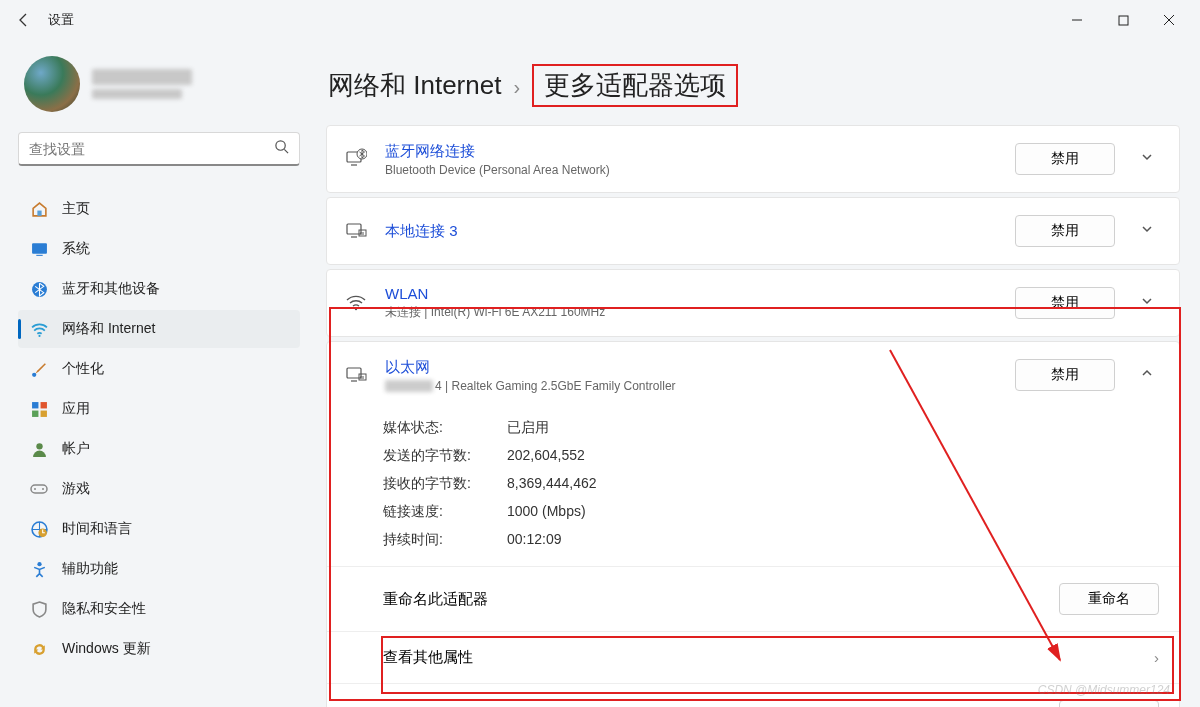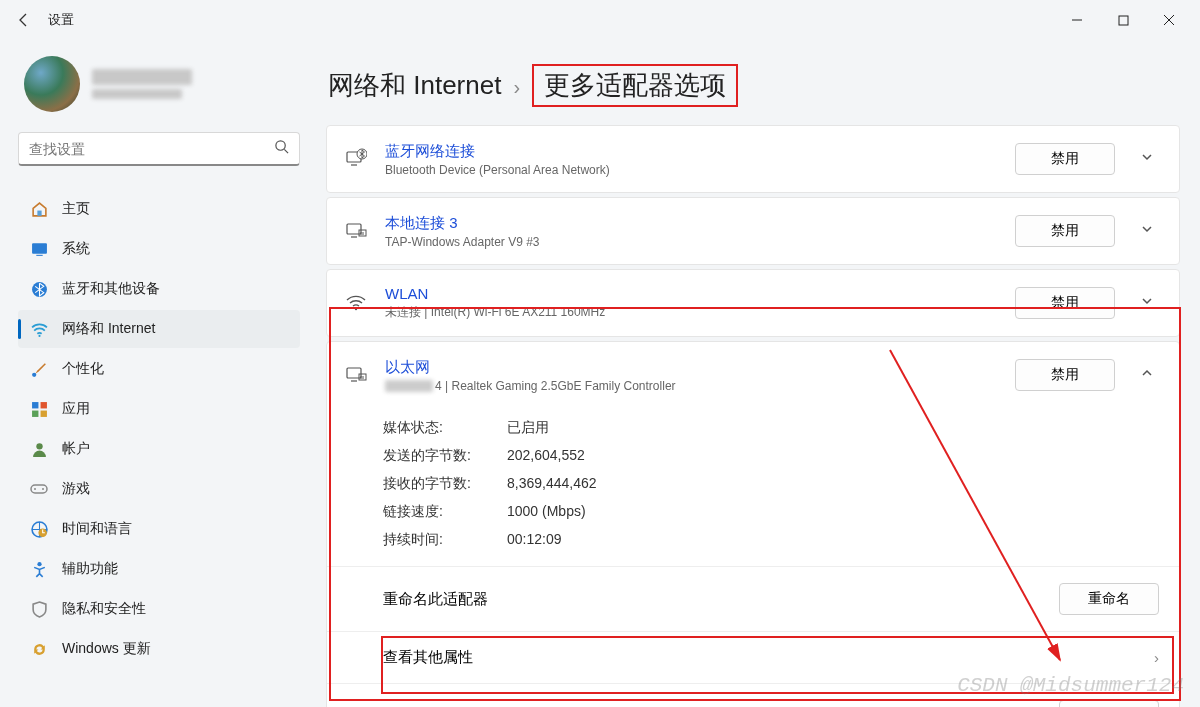--- a/index.html
+++ b/index.html
@@ -58,21 +58,21 @@
 .det-val { color: #333; }
 
 .sub-row { display: flex; align-items: center; justify-content: space-between; padding: 16px 20px 16px 56px; border-top: 1px solid #eee; font-size: 15px; }
 .chev-right { color: #888; }
 
 
 .anno { position: absolute; border: 2px solid #e02020; pointer-events: none; }
 .anno1 { left: 329px; top: 307px; width: 852px; height: 394px; }
 .anno2 { left: 381px; top: 636px; width: 793px; height: 58px; }
 .arrow-svg { position: absolute; left: 840px; top: 330px; pointer-events: none; }
-.watermark { position: absolute; right: 16px; bottom: 10px; color: rgba(120,120,120,0.35); font-size: 21px; font-style: italic; pointer-events: none; font-family: Liberation Mono, monospace; }
+.watermark { position: absolute; right: 30px; bottom: 10px; color: rgba(120,120,120,0.35); font-size: 12px; font-style: italic; pointer-events: none; }
 
 .blur-inline { display:inline-block; width:48px; height:12px; background:#ccc; filter:blur(2px); vertical-align:middle; border-radius:2px; margin-right:2px;}
 </style>
 </head>
 <body>
 
 <div class="titlebar">
   <div class="back">
     <svg width="16" height="16" viewBox="0 0 16 16">
         <path d="M10 2 4 8l6 6" stroke="#333" stroke-width="1.3" fill="none"></path>
@@ -262,21 +262,20 @@
             <svg width="22" height="22" viewBox="0 0 22 22">
               <rect x="2" y="4" width="14" height="10" rx="1" fill="none" stroke="#555" stroke-width="1.2"></rect>
               <line x1="6" y1="17" x2="12" y2="17" stroke="#555" stroke-width="1.2"></line>
               <rect x="14" y="10" width="7" height="6" fill="none" stroke="#555"></rect>
               <line x1="16" y1="12" x2="16" y2="15" stroke="#555"></line>
               <line x1="18" y1="12" x2="18" y2="15" stroke="#555"></line>
             </svg>
           </div>
         <div class="card-text">
             <div class="card-title">本地连接 3</div>
-            <div class="card-sub">TAP-Windows Adapter V9 #3</div>
           </div>
         <div class="card-btn">禁用</div>
         <div class="expand"><svg width="14" height="14" viewBox="0 0 14 14">
               <path d="M3 5l4 4 4-4" stroke="#555" stroke-width="1.5" fill="none"></path>
             </svg></div>
       </div>
     </div>
 
     <div class="card">
       <div class="card-row">

